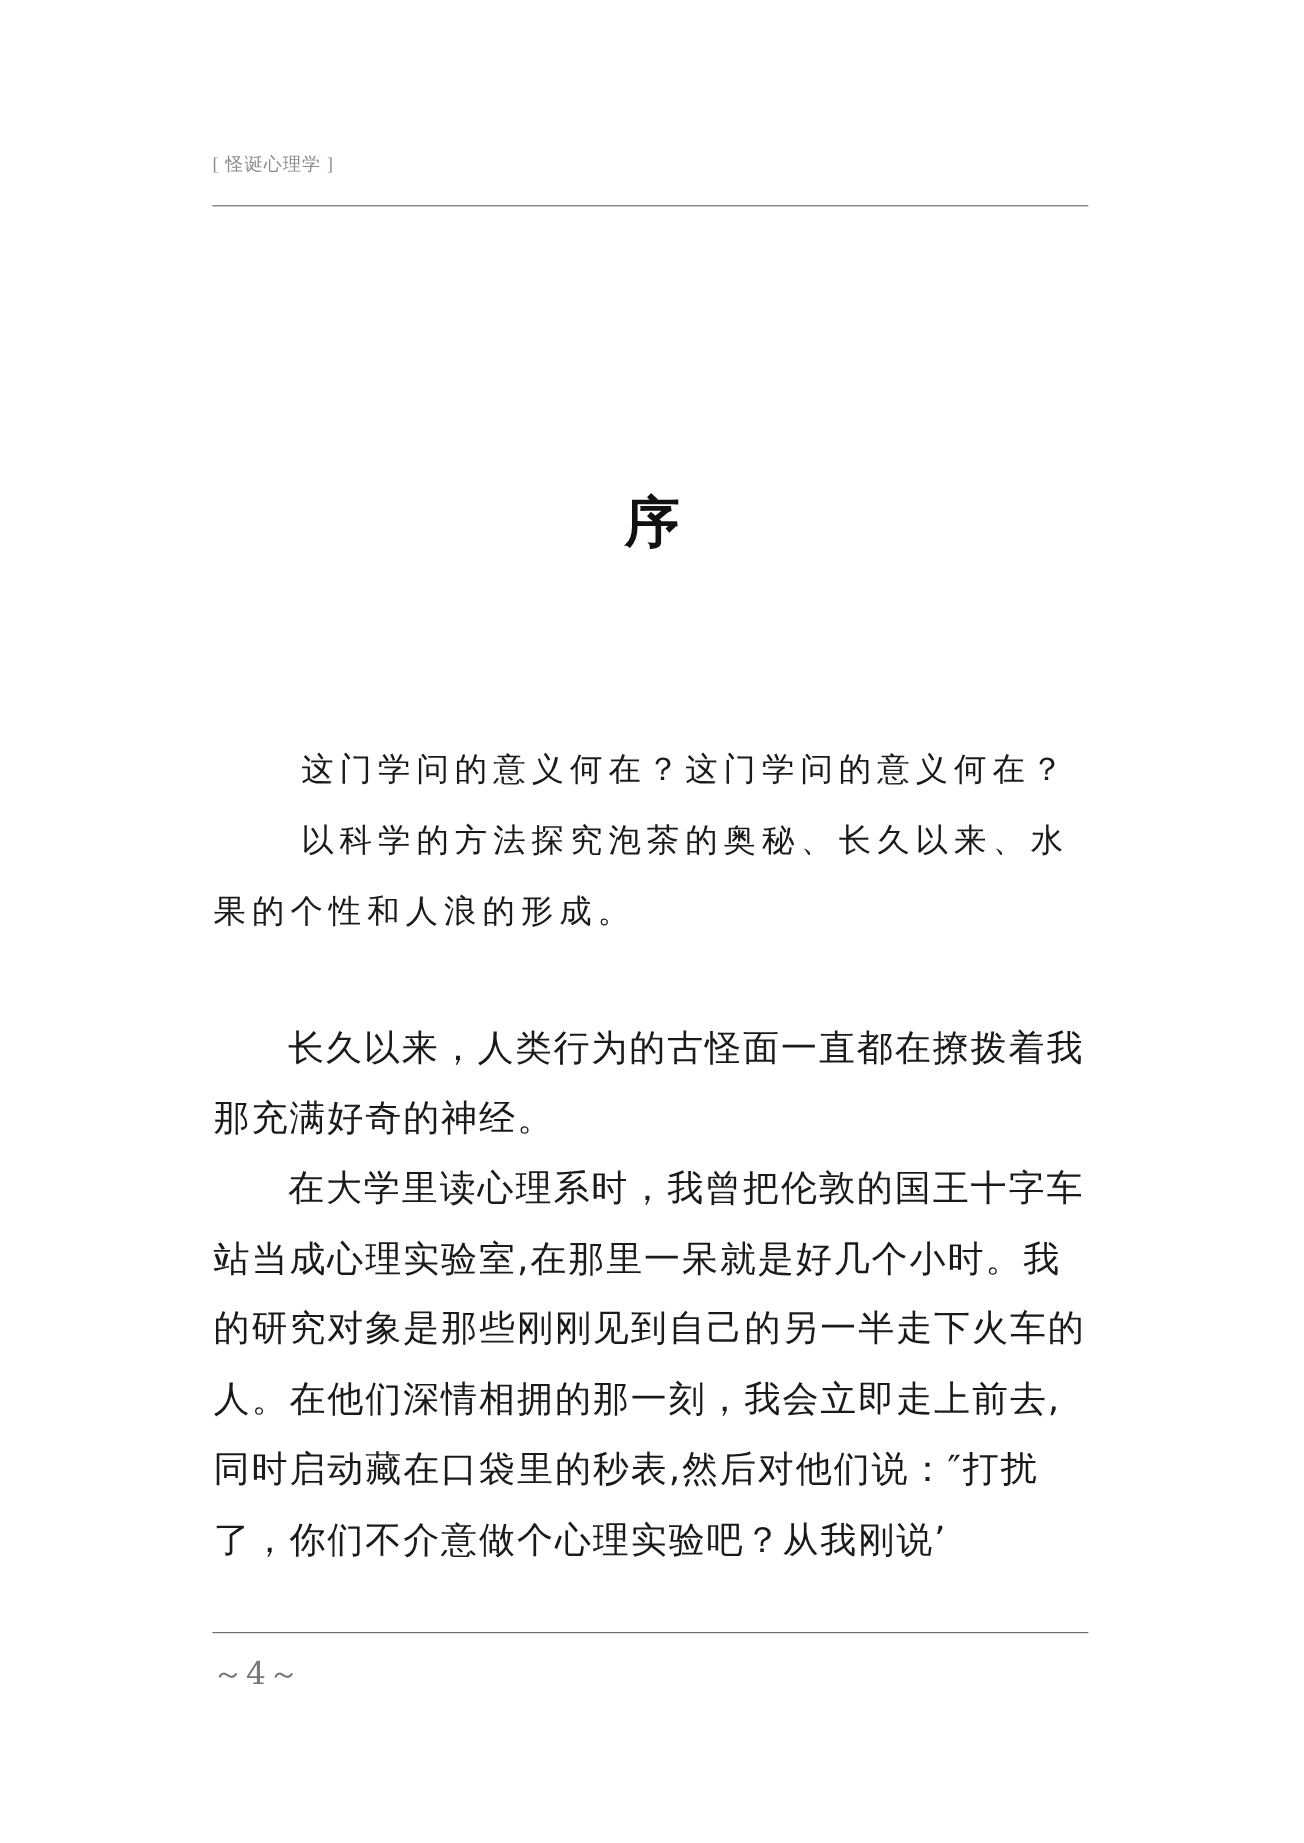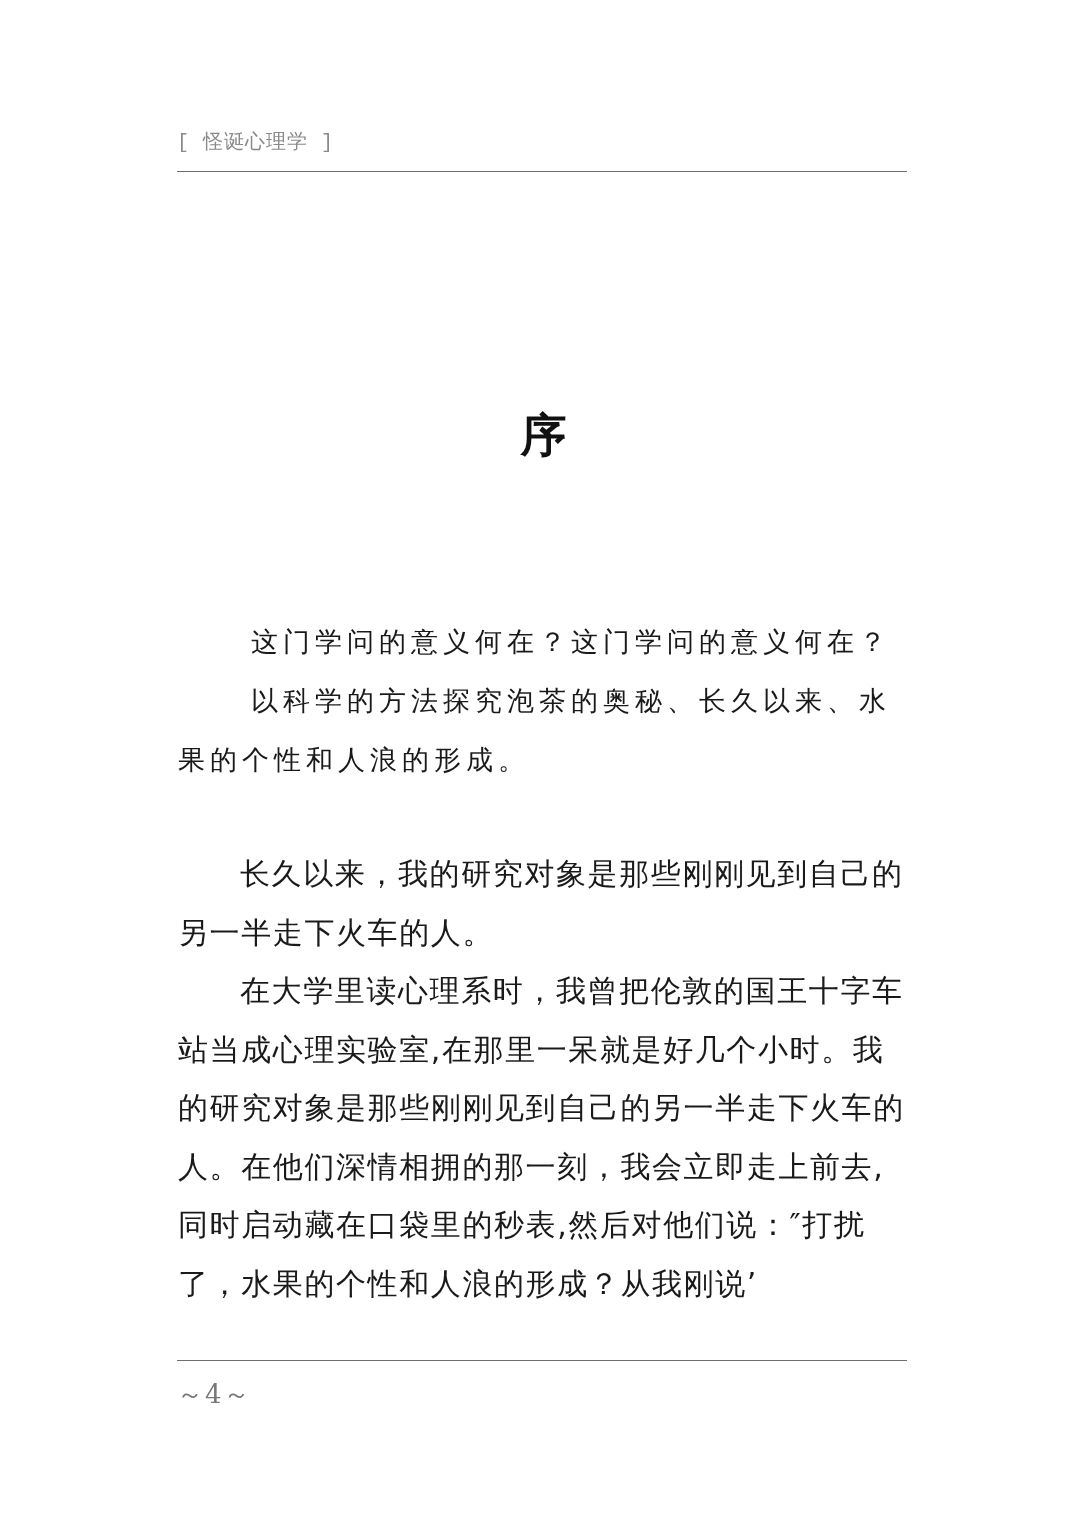--- a/index.html
+++ b/index.html
@@ -11,22 +11,22 @@
       width: 1087px;
       height: 1536px;
       position: relative;
       overflow: hidden;
       color: #1a1a1a;
     }
     .running-head {
       position: absolute;
       left: 177px;
       top: 128px;
-      font-family: Liberation Mono, monospace;
-      font-size: 20px;
+      font-family: Liberation Serif, serif;
+      font-size: 15px;
       color: #8a8a8a;
       letter-spacing: 1px;
       white-space: pre;
     }
     .rule {
       position: absolute;
       left: 177px;
       width: 730px;
       height: 0;
       border-top: 1.5px solid #6e6e6e;
@@ -86,18 +86,18 @@
 <div class="rule top"></div>
 
 <div class="chapter-title">序</div>
 
 <div class="epigraph">
   <p class="indent">这门学问的意义何在？这门学问的意义何在？</p>
   <p class="indent">以科学的方法探究泡茶的奥秘、长久以来、水果的个性和人浪的形成。</p>
 </div>
 
 <div class="body-text">
-  <p>长久以来，我的研究对象是那些刚刚见到自己的另一半走下火车的人。</p>
-  <p>在大学里读心理系时，我曾把伦敦的国王十字车站当成心理实验室,在那里一呆就是好几个小时。我的研究对象是那些刚刚见到自己的另一半走下火车的人。在他们深情相拥的那一刻，我会立即走上前去,同时启动藏在口袋里的秒表,然后对他们说：″打扰了，水果的个性和人浪的形成？从我刚说’</p>
+  <p>长久以来，人类行为的古怪面一直都在撩拨着我那充满好奇的神经。</p>
+  <p>在大学里读心理系时，我曾把伦敦的国王十字车站当成心理实验室,在那里一呆就是好几个小时。我的研究对象是那些刚刚见到自己的另一半走下火车的人。在他们深情相拥的那一刻，我会立即走上前去,同时启动藏在口袋里的秒表,然后对他们说：″打扰了，你们不介意做个心理实验吧？从我刚说’</p>
 </div>
 
 <div class="rule bottom"></div>
 <div class="folio">～4～</div>
 
 </body></html>

